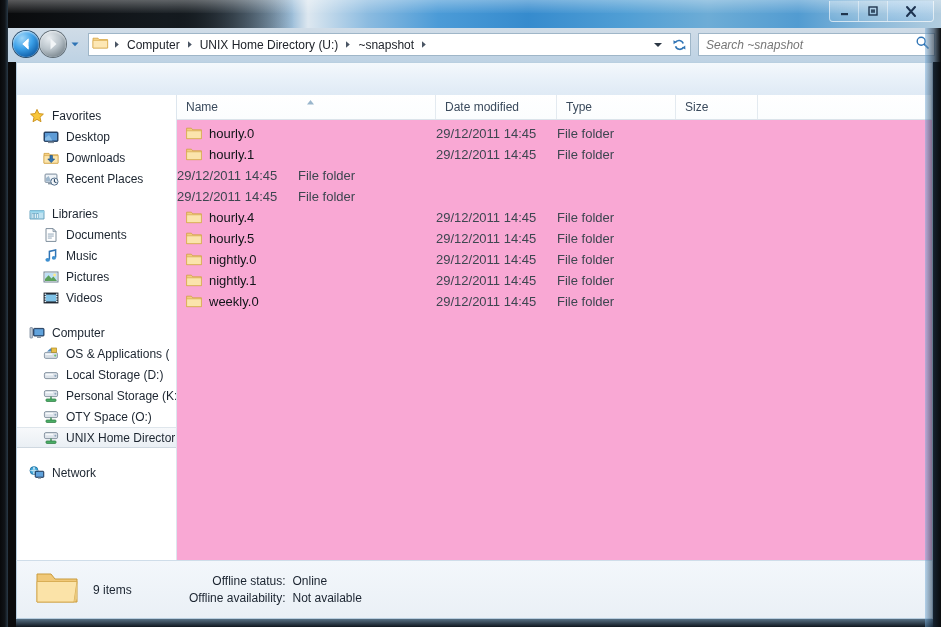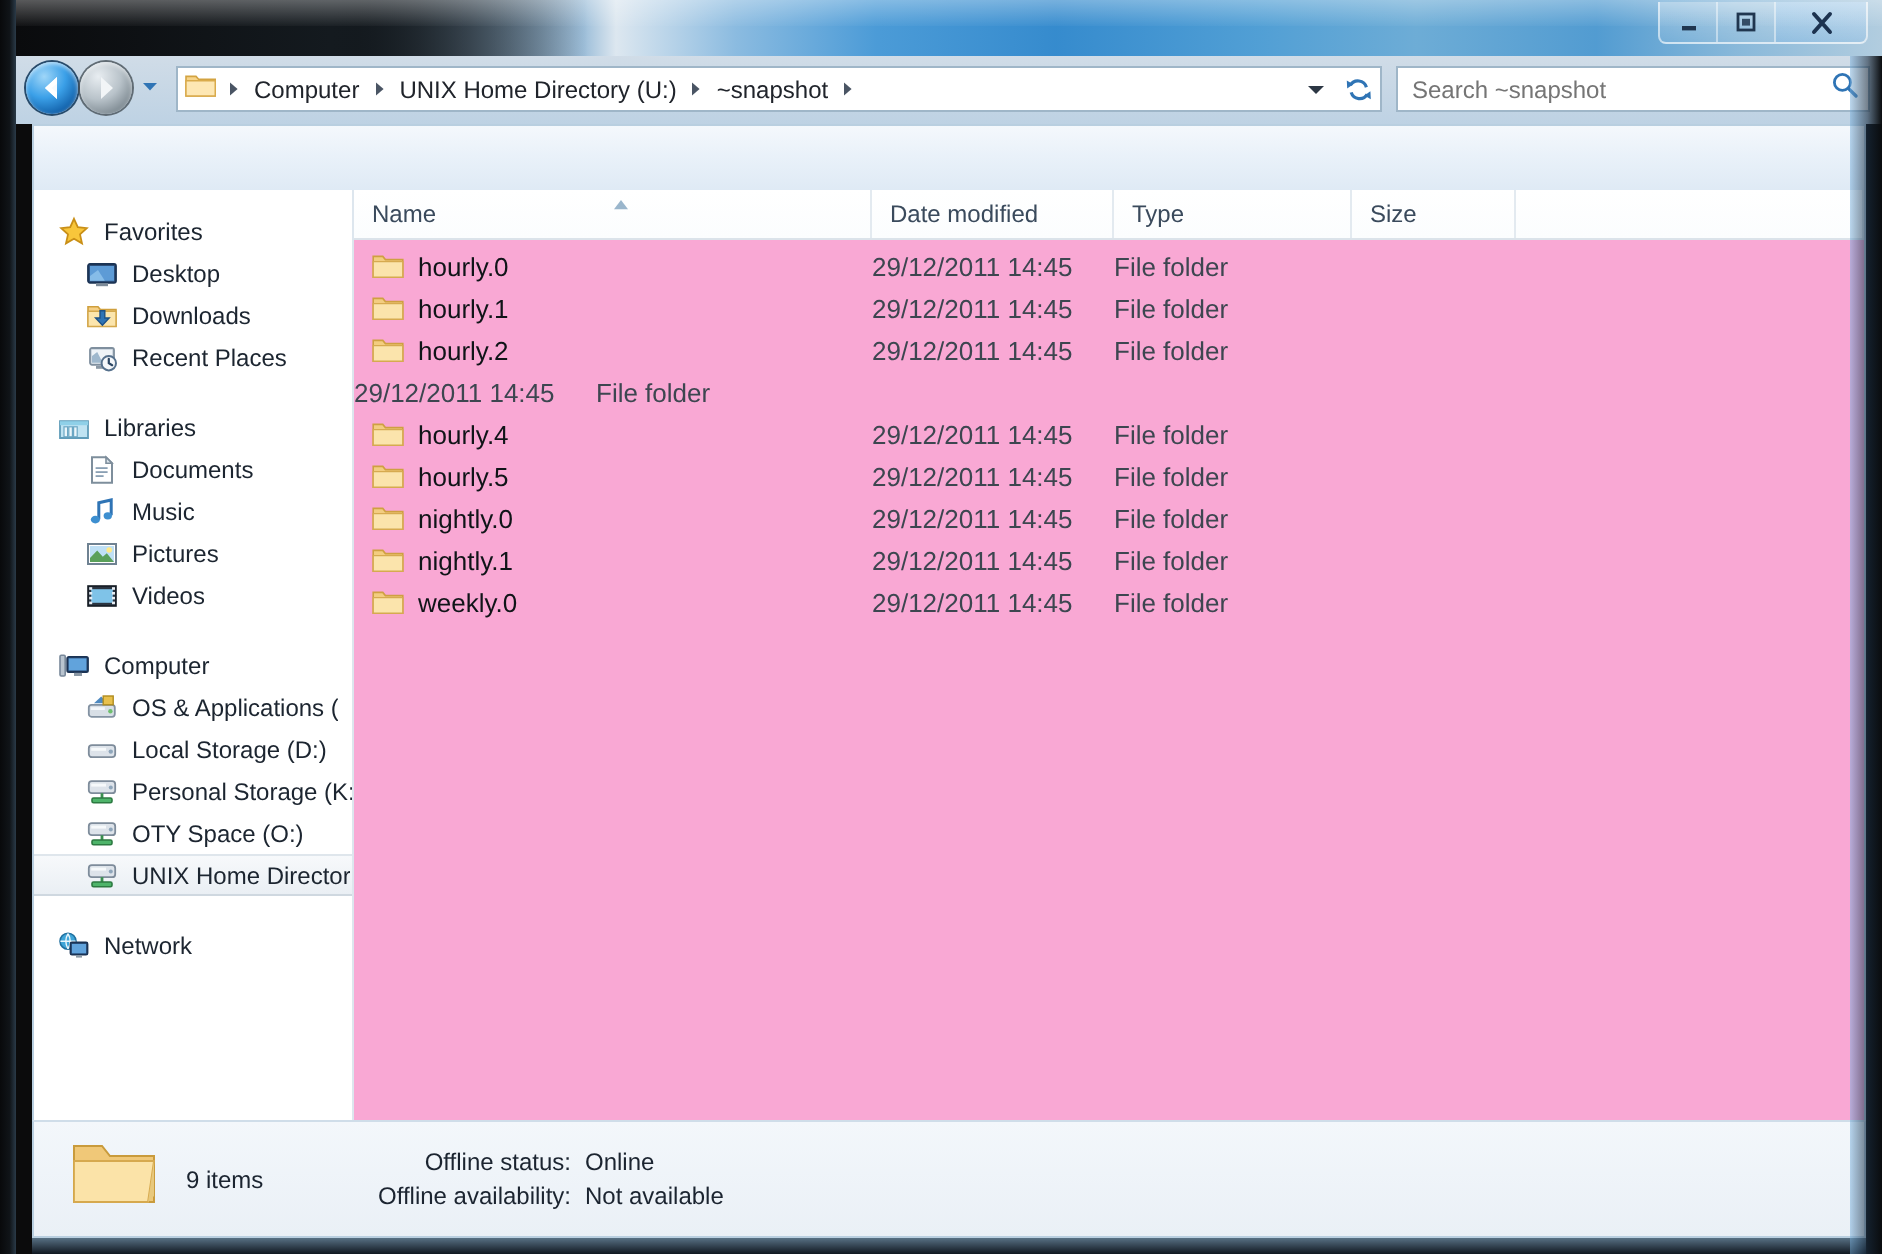--- a/index.html
+++ b/index.html
@@ -115,21 +115,21 @@
     display: flex; align-items: center; justify-content: center;
   }
   #searchbox {
     position: absolute; left: 690px; top: 5px; width: 237px; height: 23px;
     background: #ffffff; border: 1px solid #9fb6c8;
     display: flex; align-items: center; padding: 0 4px 0 7px;
   }
   #searchinput {
     flex: 1; border: none; outline: none; background: transparent;
     font-family: "Liberation Sans", sans-serif; font-size: 12px;
-    color: #6b7380;
+    font-style: italic; color: #6b7380;
   }
 
   
   #toolbar {
     position: absolute; left: 8px; top: 62px;
     width: 917px; height: 34px;
     background: linear-gradient(to bottom, #f4f8fc 0%, #e9f1f9 48%, #dfeaf5 100%);
     border: 1px solid #b9cfe0;
     border-bottom: 1px solid #9fb8cd;
     display: flex; align-items: center;
@@ -667,29 +667,20 @@
                 </svg>
               </span>
               <span>hourly.1</span>
             </div>
             <div class="fcell fdate" style="width:121px">29/12/2011 14:45</div>
             <div class="fcell ftype" style="width:119px">File folder</div>
             <div class="fcell fsize" style="width:82px"></div>
           </div>
 
           <div class="frow">
-            <div class="fcell fname" style="width:259px">
-              <span class="navicon">
-                <svg width="16" height="14" viewBox="0 0 16 14">
-                  <path d="M.6 2.2 L5.4 2.2 L6.7 3.8 L15.4 3.8 L15.4 12.6 L.6 12.6 Z" fill="#f3cd80" stroke="#cfa041" stroke-width=".8"></path>
-                  <path d="M.6 4.8 L15.4 4.8 L15.4 12.6 L.6 12.6 Z" fill="#fbe4ac" stroke="#d6aa50" stroke-width=".7"></path>
-                </svg>
-              </span>
-              <span>hourly.2</span>
-            </div>
             <div class="fcell fdate" style="width:121px">29/12/2011 14:45</div>
             <div class="fcell ftype" style="width:119px">File folder</div>
             <div class="fcell fsize" style="width:82px"></div>
           </div>
 
           <div class="frow">
             <div class="fcell fdate" style="width:121px">29/12/2011 14:45</div>
             <div class="fcell ftype" style="width:119px">File folder</div>
             <div class="fcell fsize" style="width:82px"></div>
           </div>

